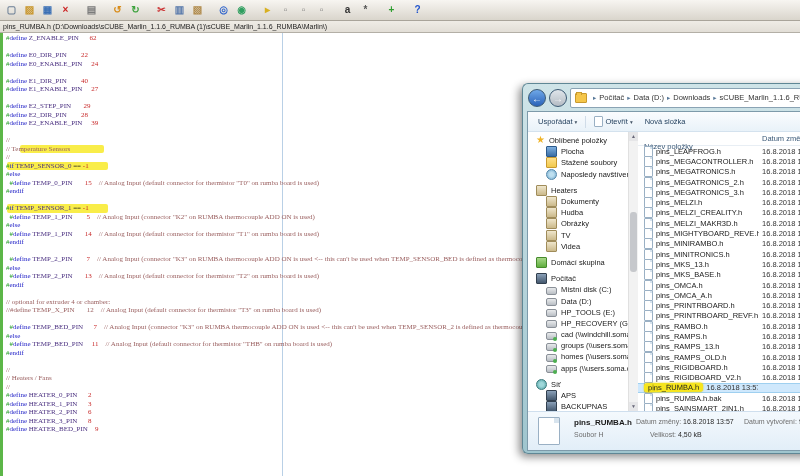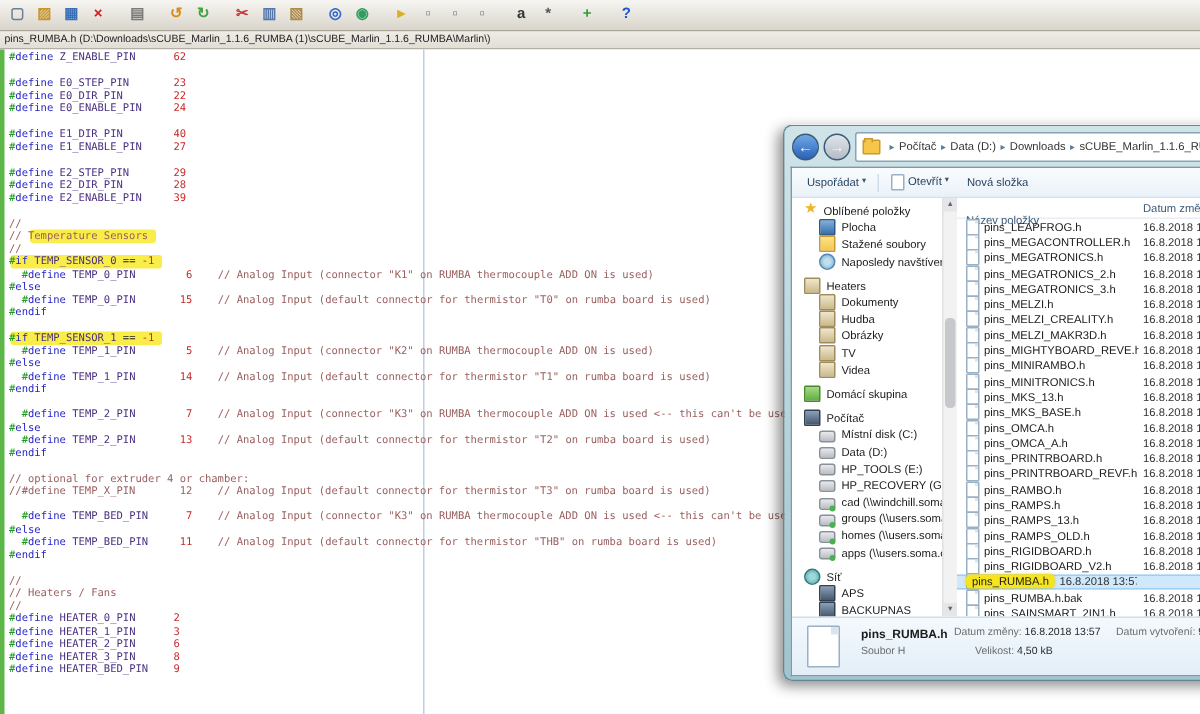--- a/index.html
+++ b/index.html
@@ -16,21 +16,21 @@
   .ed-tabstrip{position:absolute;left:0;top:21px;width:800px;height:12px;
     background:linear-gradient(#efece6,#e2ded6);border-bottom:1px solid #b3afa6;
     font-size:7px;line-height:11px;color:#222;padding-left:3px;box-sizing:border-box;
     white-space:nowrap;overflow:hidden;}
   .codearea{position:absolute;left:0;top:33px;width:800px;height:443px;background:#fff;}
   .gutter-green{position:absolute;left:0;top:0;bottom:0;width:3px;background:#5cb648;}
   .margin-line{position:absolute;left:282px;top:0;bottom:0;width:1px;background:#b9d0e6;}
   .code-lines{position:absolute;left:6px;top:1px;right:0;
     font-family:"DejaVu Sans Mono",monospace;font-size:7px;}
   .cl{position:relative;height:8.5px;line-height:8.5px;white-space:pre;}
-  .ct{position:relative;z-index:1;white-space:pre;color:#1a1a1a;}
+  .ct{position:relative;z-index:1;white-space:pre;color:#1a1a1a;font-family:Liberation Serif, serif;}
   .hlbar{position:absolute;top:0;bottom:0;background:#f8e81c;opacity:.8;border-radius:2px;z-index:0;}
   .t-hash{color:#1d9a1d;}
   .t-kw{color:#2525c8;}
   .t-id{color:#4a3080;}
   .t-num{color:#c82a2a;}
   .t-com{color:#9a5f5f;}
 
   
   .win{position:absolute;left:522px;top:83px;width:292px;height:371px;z-index:10;
     background:linear-gradient(#cfe4e8,#9fc5ce);border:1px solid #5f8795;border-right:none;
@@ -46,21 +46,21 @@
   .crumb-folder{width:10px;height:8px;background:#f5c64a;border:1px solid #c99a2e;border-radius:1px;
     margin:0 3px 0 2px;flex:0 0 auto;position:relative;}
   .crumb-folder:before{content:"";position:absolute;left:0;top:-2px;width:4px;height:2px;background:#f5c64a;border:1px solid #c99a2e;border-bottom:none;}
   .csep{color:#5a7a9a;margin:0 3px;font-size:6.5px;}
   .cseg{flex:0 0 auto;}
   .win-body{height:340px;background:#fff;border:1px solid #7d9aaa;border-right:none;
     display:flex;flex-direction:column;box-sizing:border-box;}
   .cmd-bar{height:19px;flex:0 0 auto;background:linear-gradient(#fafcfe,#e9f2f9);
     border-bottom:1px solid #d4e2ee;display:flex;align-items:center;font-size:7.5px;color:#1e3c5a;
     padding-left:6px;gap:4px;}
-  .cmd-item{display:flex;align-items:flex-start;gap:2px;padding:2px 4px;border-radius:2px;}
+  .cmd-item{display:flex;align-items:center;gap:2px;padding:2px 4px;border-radius:2px;}
   .cmd-sep{width:1px;height:12px;background:#d0dce8;}
   .dd{font-size:5.5px;color:#456;}
   .mini-page{width:7px;height:9px;background:#fff;border:1px solid #9ab0c4;border-radius:1px;}
   .panes{flex:1;display:flex;overflow:hidden;}
   .nav{width:100px;flex:0 0 auto;padding-top:3px;font-size:7.5px;color:#1a1a1a;overflow:hidden;}
   .nitem{height:11.2px;display:flex;align-items:center;gap:4px;padding-left:8px;white-space:nowrap;}
   .nitem.ind{padding-left:18px;}
   .ngap{height:5px;}
   .nico{width:9px;height:9px;flex:0 0 auto;border-radius:1px;font-size:9px;line-height:9px;}
   .nico-star{background:none;color:#f0b429;font-size:10px;line-height:8px;}
@@ -134,36 +134,34 @@
     </div>
 
   <div class="ed-tabstrip">pins_RUMBA.h (D:\Downloads\sCUBE_Marlin_1.1.6_RUMBA (1)\sCUBE_Marlin_1.1.6_RUMBA\Marlin\)</div>
 
   <div class="codearea">
     <div class="gutter-green"></div>
     <div class="margin-line"></div>
     <div class="code-lines">
         <div class="cl"><span class="ct"><span class="t-hash">#</span><span class="t-kw">define</span> <span class="t-id">Z_ENABLE_PIN</span>      <span class="t-num">62</span></span></div>
         <div class="cl"><span class="ct"></span></div>
-        <div class="cl"><span class="ct"><span class="t-hash">#</span><span class="t-kw">define</span> <span class="t-id">E0_STEP_PIN</span>       <span class="t-num">23</span></span></div>
         <div class="cl"><span class="ct"><span class="t-hash">#</span><span class="t-kw">define</span> <span class="t-id">E0_DIR_PIN</span>        <span class="t-num">22</span></span></div>
         <div class="cl"><span class="ct"><span class="t-hash">#</span><span class="t-kw">define</span> <span class="t-id">E0_ENABLE_PIN</span>     <span class="t-num">24</span></span></div>
         <div class="cl"><span class="ct"></span></div>
         <div class="cl"><span class="ct"><span class="t-hash">#</span><span class="t-kw">define</span> <span class="t-id">E1_DIR_PIN</span>        <span class="t-num">40</span></span></div>
         <div class="cl"><span class="ct"><span class="t-hash">#</span><span class="t-kw">define</span> <span class="t-id">E1_ENABLE_PIN</span>     <span class="t-num">27</span></span></div>
         <div class="cl"><span class="ct"></span></div>
         <div class="cl"><span class="ct"><span class="t-hash">#</span><span class="t-kw">define</span> <span class="t-id">E2_STEP_PIN</span>       <span class="t-num">29</span></span></div>
         <div class="cl"><span class="ct"><span class="t-hash">#</span><span class="t-kw">define</span> <span class="t-id">E2_DIR_PIN</span>        <span class="t-num">28</span></span></div>
         <div class="cl"><span class="ct"><span class="t-hash">#</span><span class="t-kw">define</span> <span class="t-id">E2_ENABLE_PIN</span>     <span class="t-num">39</span></span></div>
         <div class="cl"><span class="ct"></span></div>
         <div class="cl"><span class="ct"><span class="t-com">//</span></span></div>
         <div class="cl"><span class="hlbar" style="left: calc(3ch + 1px); width: calc(20ch);"></span><span class="ct"><span class="t-com">// Temperature Sensors</span></span></div>
         <div class="cl"><span class="ct"><span class="t-com">//</span></span></div>
         <div class="cl"><span class="hlbar" style="left: calc(0ch + 1px); width: calc(24ch);"></span><span class="ct"><span class="t-hash">#</span><span class="t-kw">if</span> <span class="t-id">TEMP_SENSOR_0</span> == <span class="t-num">-1</span></span></div>
-        <div class="cl"><span class="ct">  <span class="t-hash">#</span><span class="t-kw">define</span> <span class="t-id">TEMP_0_PIN</span>        <span class="t-num">6</span>    <span class="t-com">// Analog Input (connector "K1" on RUMBA thermocouple ADD ON is used)</span></span></div>
         <div class="cl"><span class="ct"><span class="t-hash">#</span><span class="t-kw">else</span></span></div>
         <div class="cl"><span class="ct">  <span class="t-hash">#</span><span class="t-kw">define</span> <span class="t-id">TEMP_0_PIN</span>       <span class="t-num">15</span>    <span class="t-com">// Analog Input (default connector for thermistor "T0" on rumba board is used)</span></span></div>
         <div class="cl"><span class="ct"><span class="t-hash">#</span><span class="t-kw">endif</span></span></div>
         <div class="cl"><span class="ct"></span></div>
         <div class="cl"><span class="hlbar" style="left: calc(0ch + 1px); width: calc(24ch);"></span><span class="ct"><span class="t-hash">#</span><span class="t-kw">if</span> <span class="t-id">TEMP_SENSOR_1</span> == <span class="t-num">-1</span></span></div>
         <div class="cl"><span class="ct">  <span class="t-hash">#</span><span class="t-kw">define</span> <span class="t-id">TEMP_1_PIN</span>        <span class="t-num">5</span>    <span class="t-com">// Analog Input (connector "K2" on RUMBA thermocouple ADD ON is used)</span></span></div>
         <div class="cl"><span class="ct"><span class="t-hash">#</span><span class="t-kw">else</span></span></div>
         <div class="cl"><span class="ct">  <span class="t-hash">#</span><span class="t-kw">define</span> <span class="t-id">TEMP_1_PIN</span>       <span class="t-num">14</span>    <span class="t-com">// Analog Input (default connector for thermistor "T1" on rumba board is used)</span></span></div>
         <div class="cl"><span class="ct"><span class="t-hash">#</span><span class="t-kw">endif</span></span></div>
         <div class="cl"><span class="ct"></span></div>

